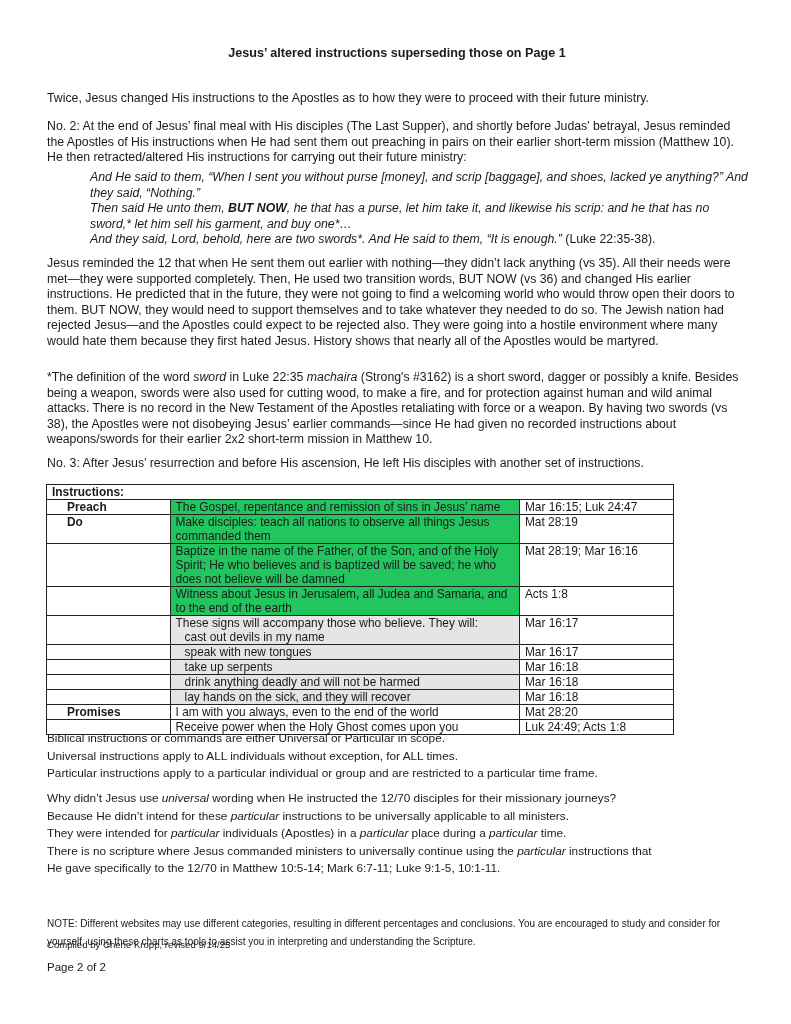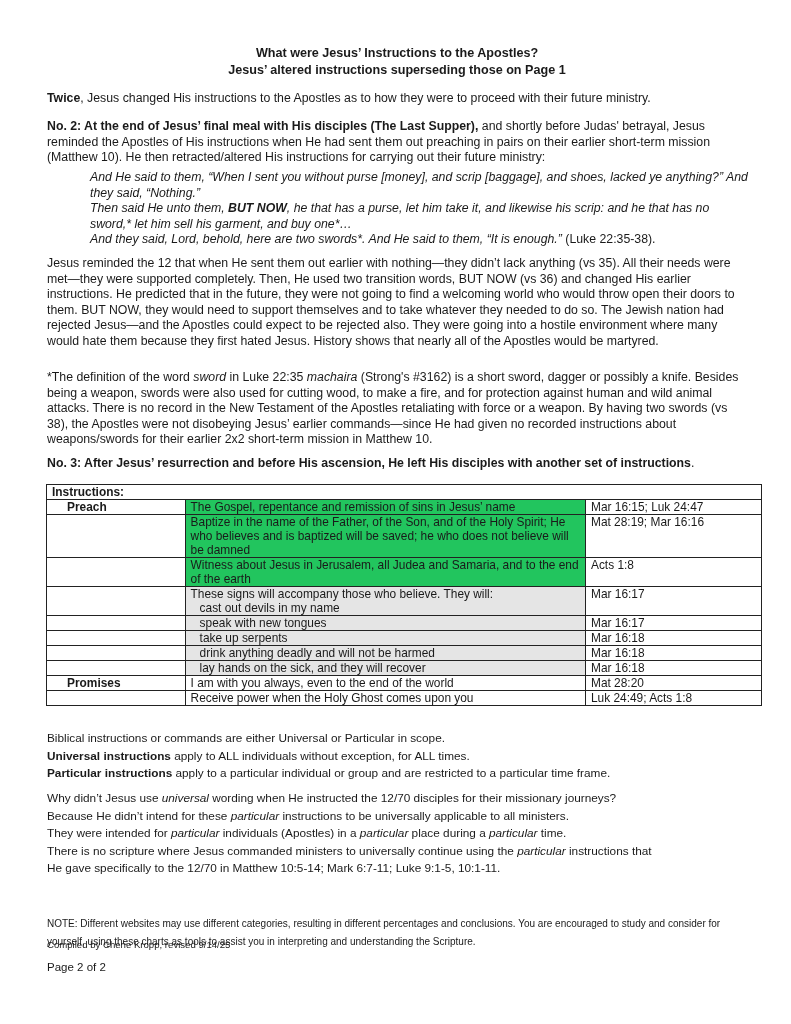--- a/index.html
+++ b/index.html
@@ -6,40 +6,39 @@
   body { width: 791px; height: 1024px; position: relative; overflow: hidden;
          font-family: "Liberation Sans", sans-serif; color: #1a1a1a; }
   .page { position: absolute; left: 47px; top: 0; width: 700px; }
   .title { position: absolute; left: 0; top: 45px; width: 700px; text-align: center;
            font-weight: bold; font-size: 12.6px; line-height: 17px; }
   p { margin: 0; font-size: 12.3px; line-height: 15.6px; }
   .abs { position: absolute; left: 0; width: 700px; }
   .quote { position: absolute; left: 43px; width: 660px; font-style: italic; font-size: 12.3px; line-height: 15.6px; }
   .quote .up { font-style: normal; }
   .bi { font-weight: bold; font-style: italic; }
-  b { font-weight: bold; }
+  b { font-weight: normal; }
   .lines p { line-height: 17.5px; font-size: 11.8px; }
-  table.instr { position: absolute; left: -1px; top: 484px; width: 716px; border-collapse: collapse;
+  table.instr { position: absolute; left: -1px; top: 484px; width: 628px; border-collapse: collapse;
                 font-size: 11.9px; line-height: 14px; }
   table.instr td { border: 1.3px solid #222; padding: 0 4px 0 5px; vertical-align: top; }
   table.instr td.c1 { width: 101px; font-weight: bold; padding-left: 20px; }
   table.instr td.c2 { width: 345px; }
   table.instr td.c3 { width: 150px; }
   .blue { background: #22c55e; }
   .pink { background: #e5e5e5; }
   .ind { padding-left: 14px !important; margin-top: 25px; }
   .small { font-size: 9.6px; }
 </style>
 </head>
 <body>
 
 <div class="page">
 
   <div class="title">
-    <div>What were Jesus’ Instructions to the Apostles?</div>
     <div>Jesus’ altered instructions superseding those on Page 1</div>
   </div>
 
   <p class="abs" style="top:91px;"><b>Twice</b><span>, Jesus changed His instructions to the Apostles as to how they were to proceed with their future ministry.</span></p>
 
   <p class="abs" style="top:119px;"><b>No. 2: At the end of Jesus’ final meal with His disciples (The Last Supper),</b><span> and shortly before Judas' betrayal, Jesus reminded the Apostles of His instructions when He had sent them out preaching in pairs on their earlier short-term mission (Matthew 10). He then retracted/altered His instructions for carrying out their future ministry:</span></p>
 
   <div class="quote" style="top:170px;">
     <div>And He said to them, “When I sent you without purse [money], and scrip [baggage], and shoes, lacked ye anything?” And they said, “Nothing.”</div>
     <div><span>Then said He unto them, </span><span class="bi">BUT NOW</span><span>, he that has a purse, let him take it, and likewise his scrip: and he that has no sword,* let him sell his garment, and buy one*…</span></div>
@@ -54,20 +53,25 @@
 
   <table class="instr">
     <tbody>
         <tr>
       <td colspan="3" style="font-weight:bold;">Instructions:</td>
     </tr>
     <tr>
       <td class="c1">Preach</td>
       <td class="c2 blue">The Gospel, repentance and remission of sins in Jesus’ name</td>
       <td class="c3">Mar 16:15; Luk 24:47</td>
+    </tr>
+    <tr>
+      <td class="c1">Do</td>
+      <td class="c2 blue">Make disciples: teach all nations to observe all things Jesus commanded them</td>
+      <td class="c3">Mat 28:19</td>
     </tr>
     <tr>
       <td class="c1"></td>
       <td class="c2 blue">Baptize in the name of the Father, of the Son, and of the Holy Spirit; He who believes and is baptized will be saved; he who does not believe will be damned</td>
       <td class="c3">Mat 28:19; Mar 16:16</td>
     </tr>
     <tr>
       <td class="c1"></td>
       <td class="c2 blue">Witness about Jesus in Jerusalem, all Judea and Samaria, and to the end of the earth</td>
       <td class="c3">Acts 1:8</td>

